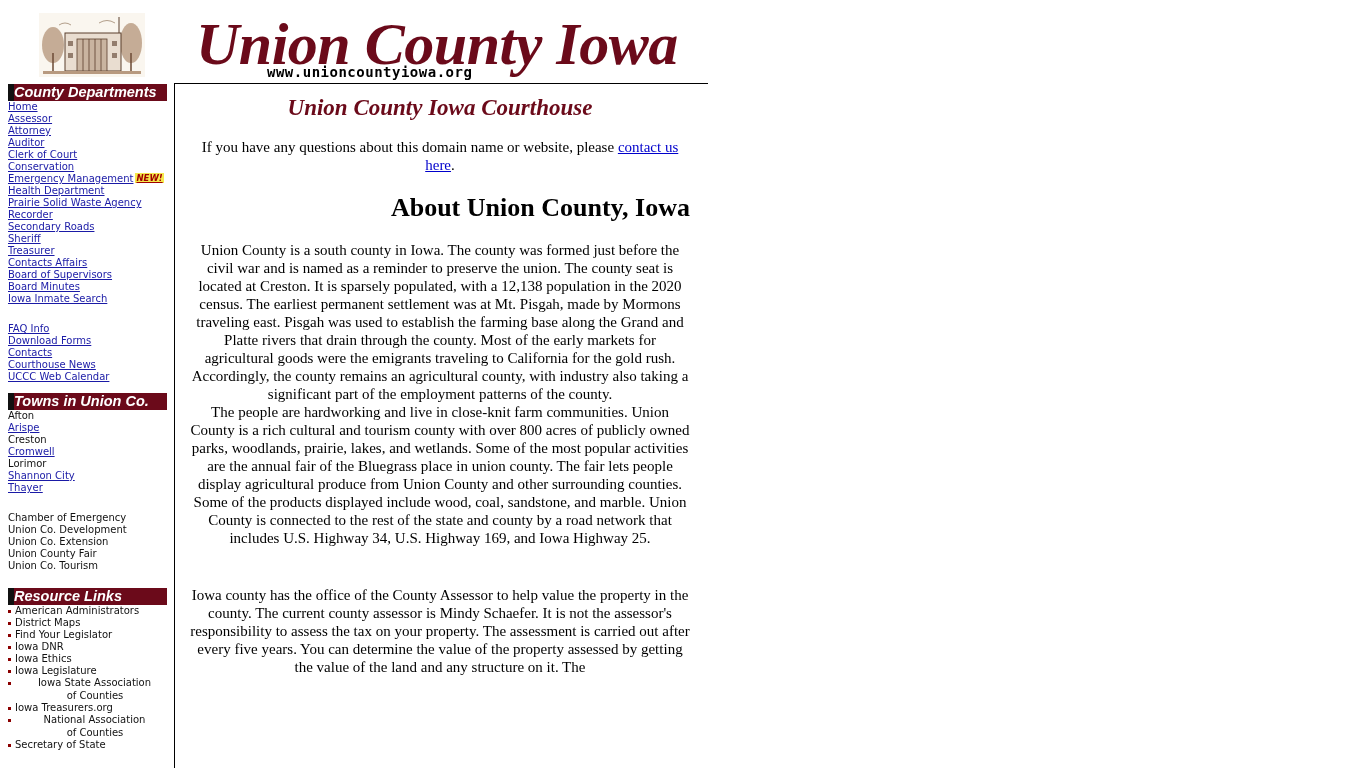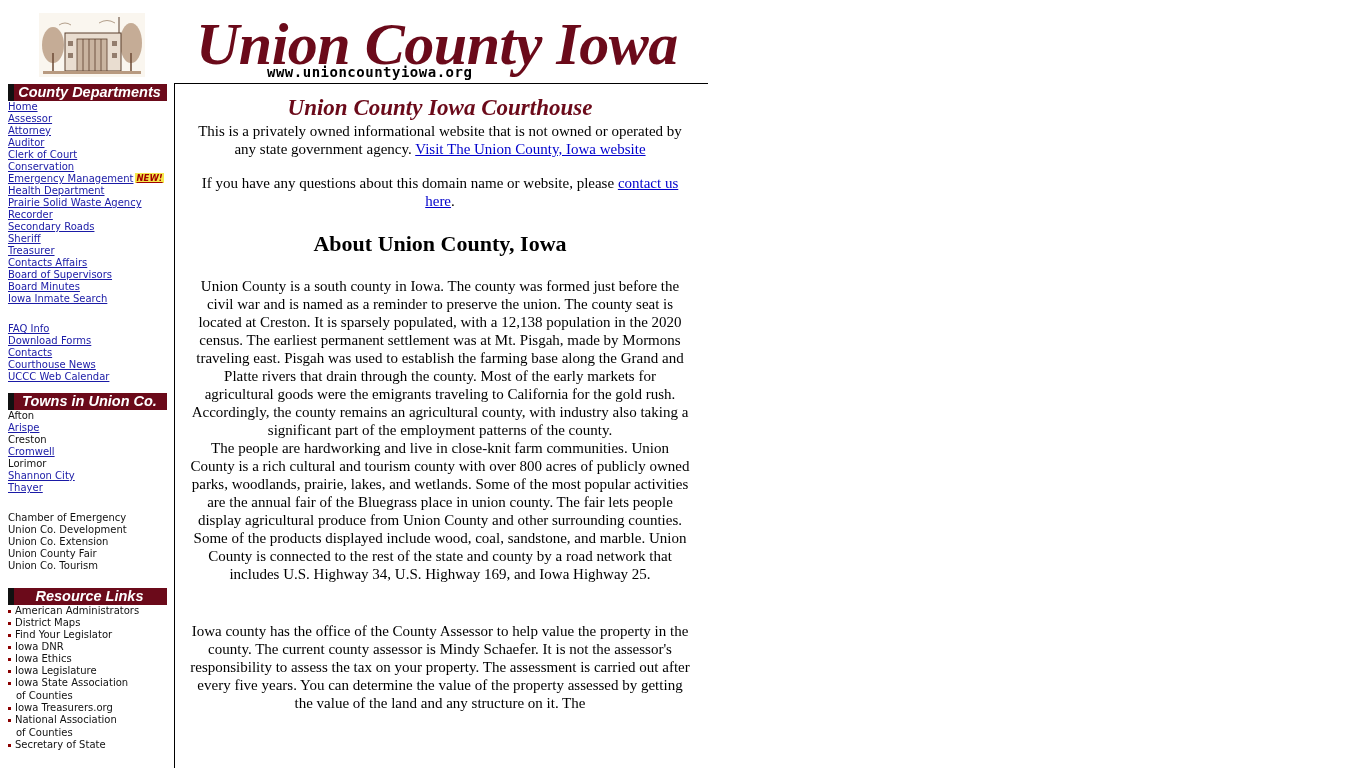--- a/index.html
+++ b/index.html
@@ -6,37 +6,37 @@
     body { width: 1366px; height: 768px; overflow: hidden; position: relative; font-family: "DejaVu Sans", sans-serif; }
     a { color: #0000cc; text-decoration: underline; }
 
     .header { position: absolute; left: 8px; top: 8px; width: 700px; height: 76px; }
     .logo { position: absolute; left: 31px; top: 5px; width: 106px; height: 64px; }
     .site-title { position: absolute; left: 188px; top: 4px; font-family: "Liberation Serif", serif; font-style: italic; font-weight: bold; font-size: 60px; line-height: 64px; color: #6b0a1a; letter-spacing: -0.5px; white-space: nowrap; }
     .site-url { position: absolute; left: 259px; top: 56px; font-family: "DejaVu Sans Mono", monospace; font-weight: bold; font-size: 14px; color: #000; letter-spacing: 0.5px; }
     .header-rule { position: absolute; left: 174px; top: 83px; width: 534px; height: 1px; background: #000; }
 
     .sidebar { position: absolute; left: 8px; top: 84px; width: 166px; height: 684px; border-right: 1px solid #000; }
-    .side-head { height: 17px; background: #6b0a1a; border-left: 6px solid #111; color: #fff; font-family: "Liberation Sans", sans-serif; font-style: italic; font-weight: bold; font-size: 14.5px; line-height: 17px; text-align: center; padding-right: 2px; box-sizing: border-box; width: 159px; white-space: nowrap; overflow: hidden; }
+    .side-head { height: 17px; background: #6b0a1a; border-left: 6px solid #111; color: #fff; font-family: "Liberation Sans", sans-serif; font-style: italic; font-weight: bold; font-size: 14.5px; line-height: 17px; text-align: left; padding-right: 2px; box-sizing: border-box; width: 159px; white-space: nowrap; overflow: hidden; }
     .side-list { list-style: none; margin: 0; padding: 0; font-family: "DejaVu Sans", sans-serif; font-size: 10px; line-height: 12px; }
     .side-list li { height: 12px; white-space: nowrap; }
     .side-list a { color: #1a1aa6; }
     .plain { color: #111; }
     .new-badge { display: inline-block; background: #f5e94b; color: #a00000; font-size: 8.5px; font-weight: bold; line-height: 10px; padding: 0 1px; margin-left: 2px; vertical-align: 1px; font-style: italic; text-decoration: underline; }
     .gap { height: 18px !important; }
     .res-list li { padding-left: 7px; position: relative; color: #111; }
     .res-list li::before { content: ""; position: absolute; left: 0; top: 5px; width: 3px; height: 3px; background: #8b0000; }
     .res-list li.cont { padding-left: 8px; }
     .res-list li.cont::before { display: none; }
-    .res-list li.tall { height: 12.5px; }
+    .res-list li.tall { height: 12.5px; text-align: center; }
 
     .main { position: absolute; left: 190px; top: 86px; width: 500px; text-align: center; font-family: "Liberation Serif", serif; color: #000; margin-top: 8px; }
     .main h1.courthouse { margin: 0; font-style: italic; font-weight: bold; font-size: 23px; line-height: 28px; color: #6b0a1a; }
     .main p { margin: 0; font-size: 15px; line-height: 18px; }
-    .main h2 { margin: 0; font-size: 22px; line-height: 26px; font-weight: bold; }
+    .main h2 { margin: 0; font-size: 26px; line-height: 26px; font-weight: bold; text-align: right; }
   </style>
 </head>
 <body>
 
 <div class="header">
   <div class="logo">
     <svg width="106" height="64" viewBox="0 0 106 64">
       <rect x="0" y="0" width="106" height="64" fill="#faf6ef"></rect>
 
       <ellipse cx="14" cy="32" rx="11" ry="18" fill="#b89a80" opacity="0.8"></ellipse>
@@ -123,21 +123,20 @@
     <li class="cont tall">of Counties</li>
     <li>Iowa Treasurers.org</li>
     <li class="tall">National Association</li>
     <li class="cont tall">of Counties</li>
     <li>Secretary of State</li>
   </ul>
 </div>
 
 <div class="main">
   <h1 class="courthouse">Union County Iowa Courthouse</h1>
-  <p><span>This is a privately owned informational website that is not owned or operated by any state government agency. </span><a href="#">Visit The Union County, Iowa website</a></p>
   <div style="height:16px"></div>
   <p><span>If you have any questions about this domain name or website, please </span><a href="#">contact us here</a><span>.</span></p>
   <div style="height:21px"></div>
   <h2>About Union County, Iowa</h2>
   <div style="height:20px"></div>
   <p>Union County is a south county in Iowa.  The county was formed just before the civil war and is named as a reminder to preserve the union. The county seat is located at Creston. It is sparsely populated, with a 12,138 population in the 2020 census. The earliest permanent settlement was at Mt. Pisgah, made by Mormons traveling east. Pisgah was used to establish the farming base along the Grand and Platte rivers that drain through the county. Most of the early markets for agricultural goods were the emigrants traveling to California for the gold rush. Accordingly, the county remains an agricultural county, with industry also taking a significant part of the employment patterns of the county.</p>
   <p>The people are hardworking and live in close-knit farm communities. Union County is a rich cultural and tourism county with over 800 acres of publicly owned parks, woodlands, prairie, lakes, and wetlands. Some of the most popular activities are the annual fair of the Bluegrass place in union county. The fair lets people display agricultural produce from Union County and other surrounding counties. Some of the products displayed include wood, coal, sandstone, and marble. Union County is connected to the rest of the state and county by a road network that includes U.S. Highway 34, U.S. Highway 169, and Iowa Highway 25.</p>
   <div style="height:19px"></div>
   <div style="height:20px"></div>
   <p>Iowa county has the office of the County Assessor to help value the property in the county. The current county assessor is Mindy Schaefer. It is not the assessor's responsibility to assess the tax on your property. The assessment is carried out after every five years. You can determine the value of the property assessed by getting the value of the land and any structure on it. The</p>

